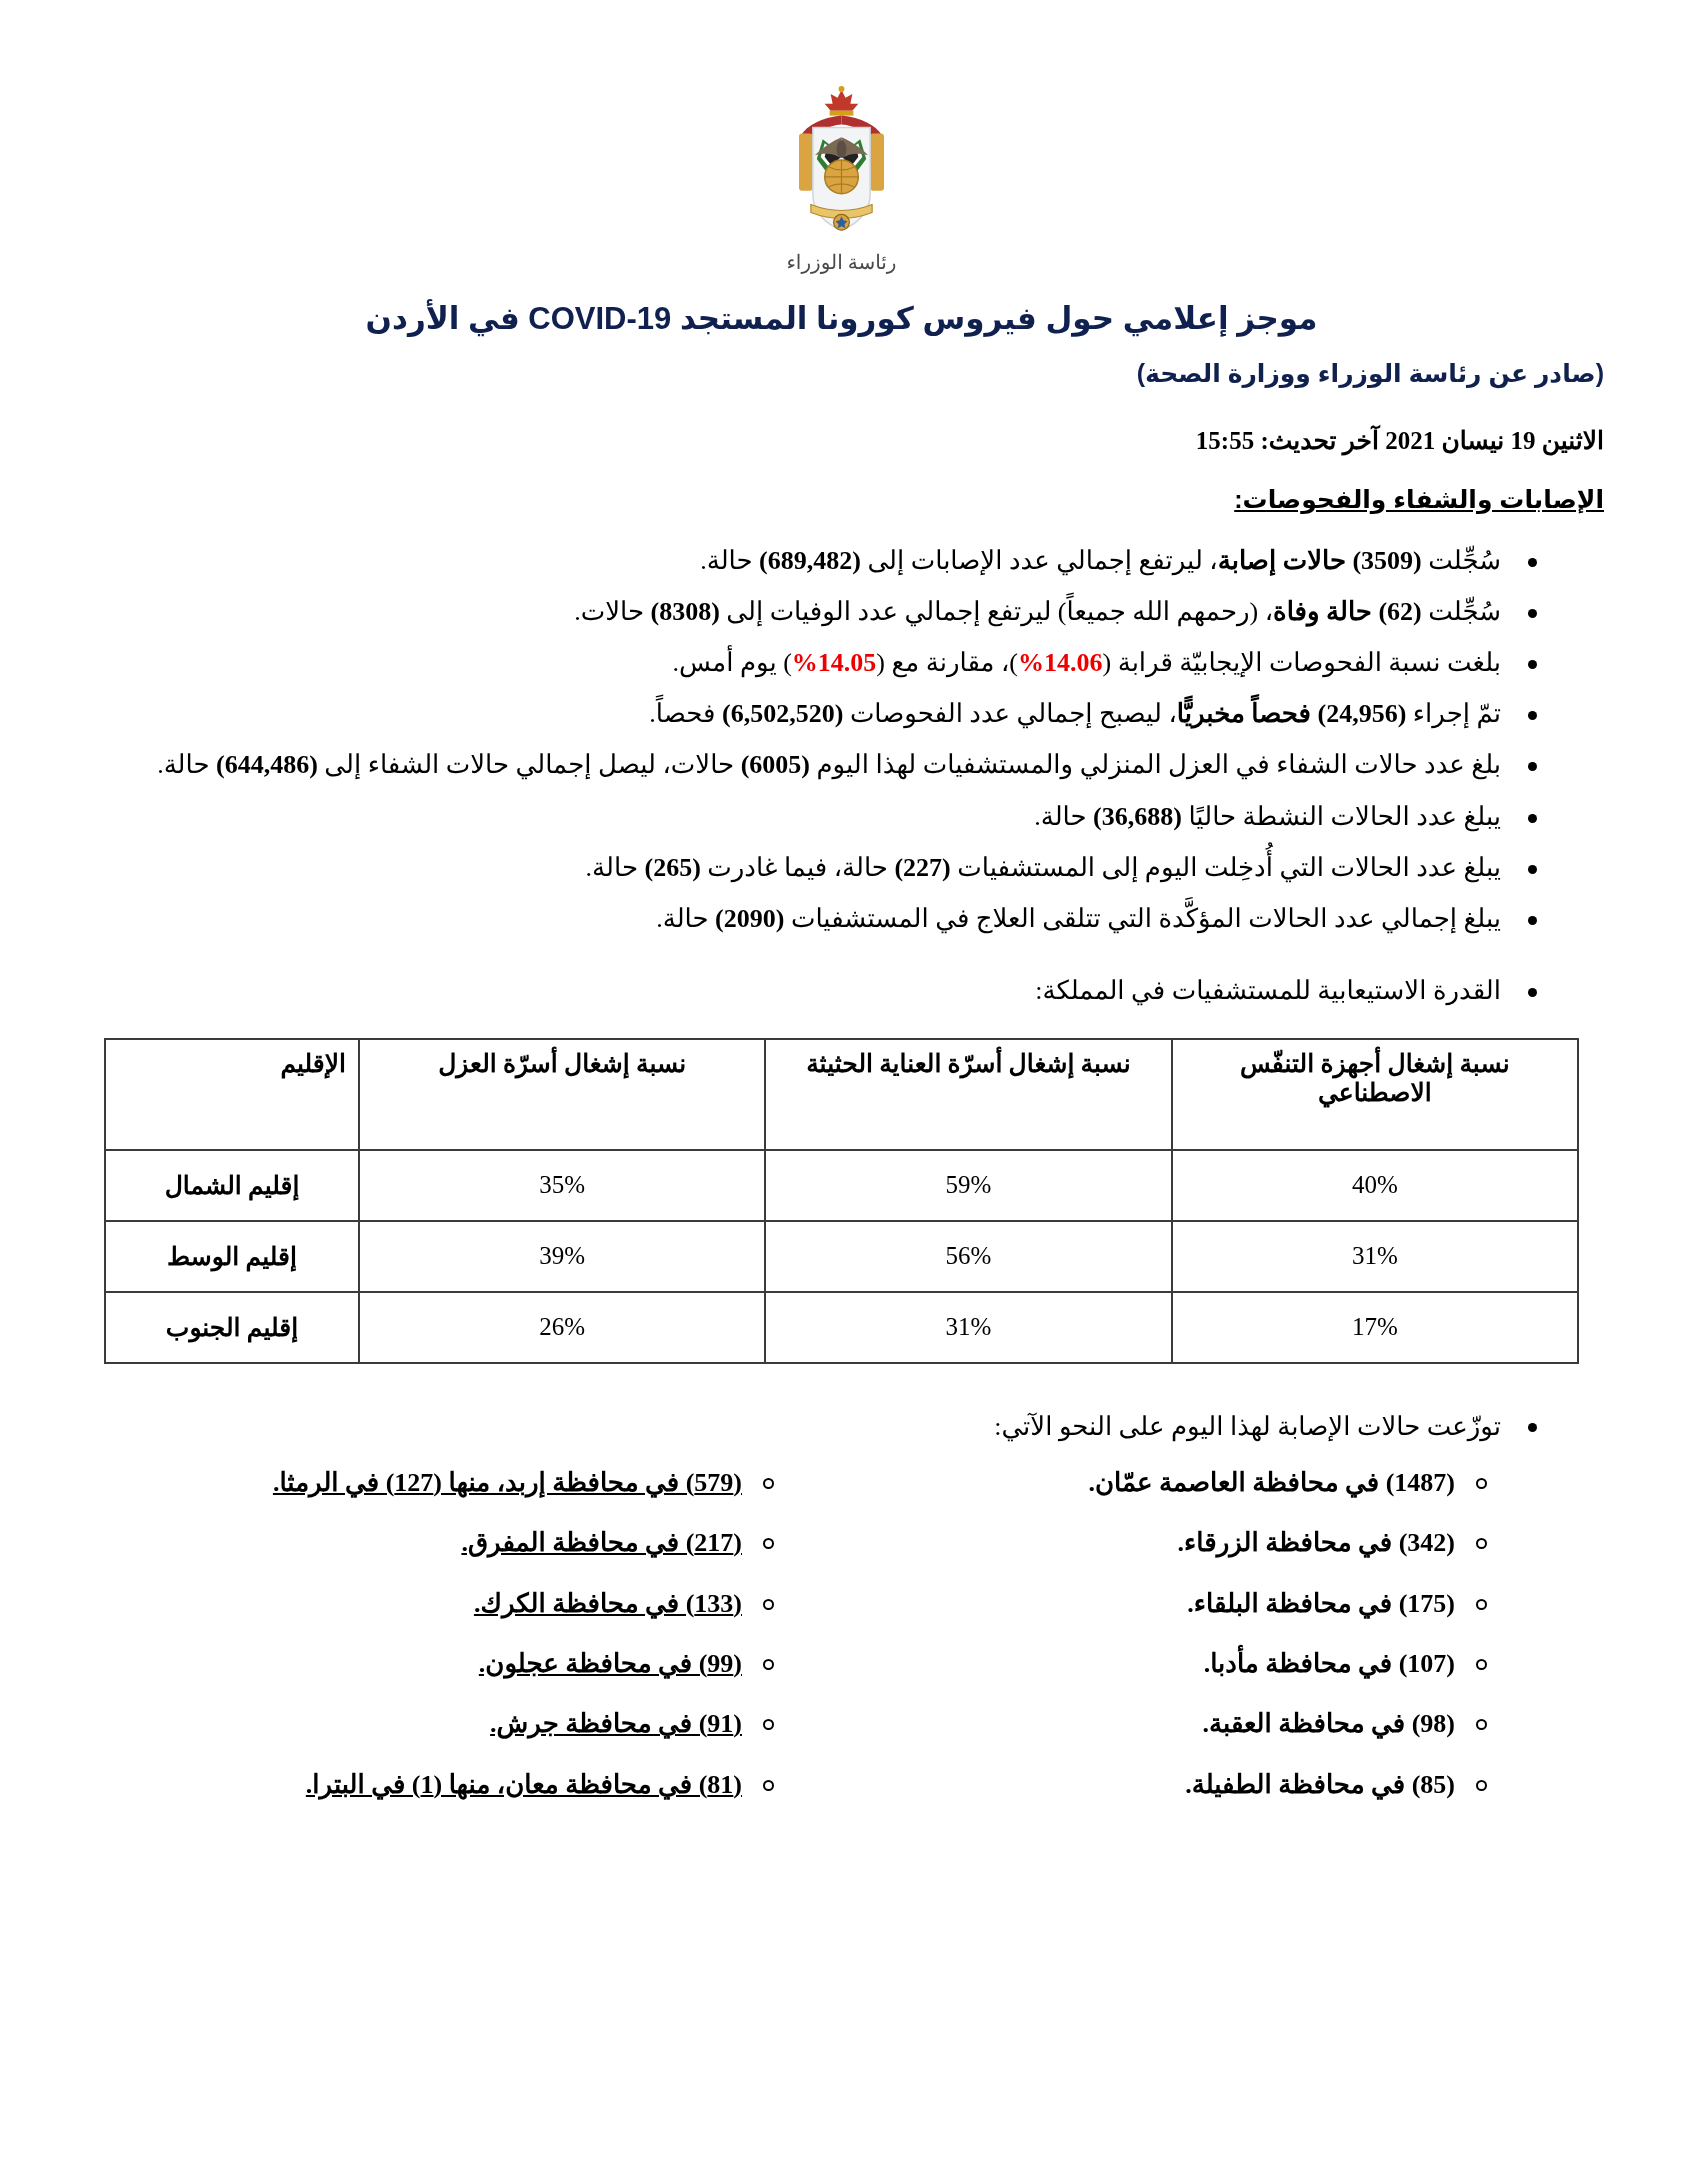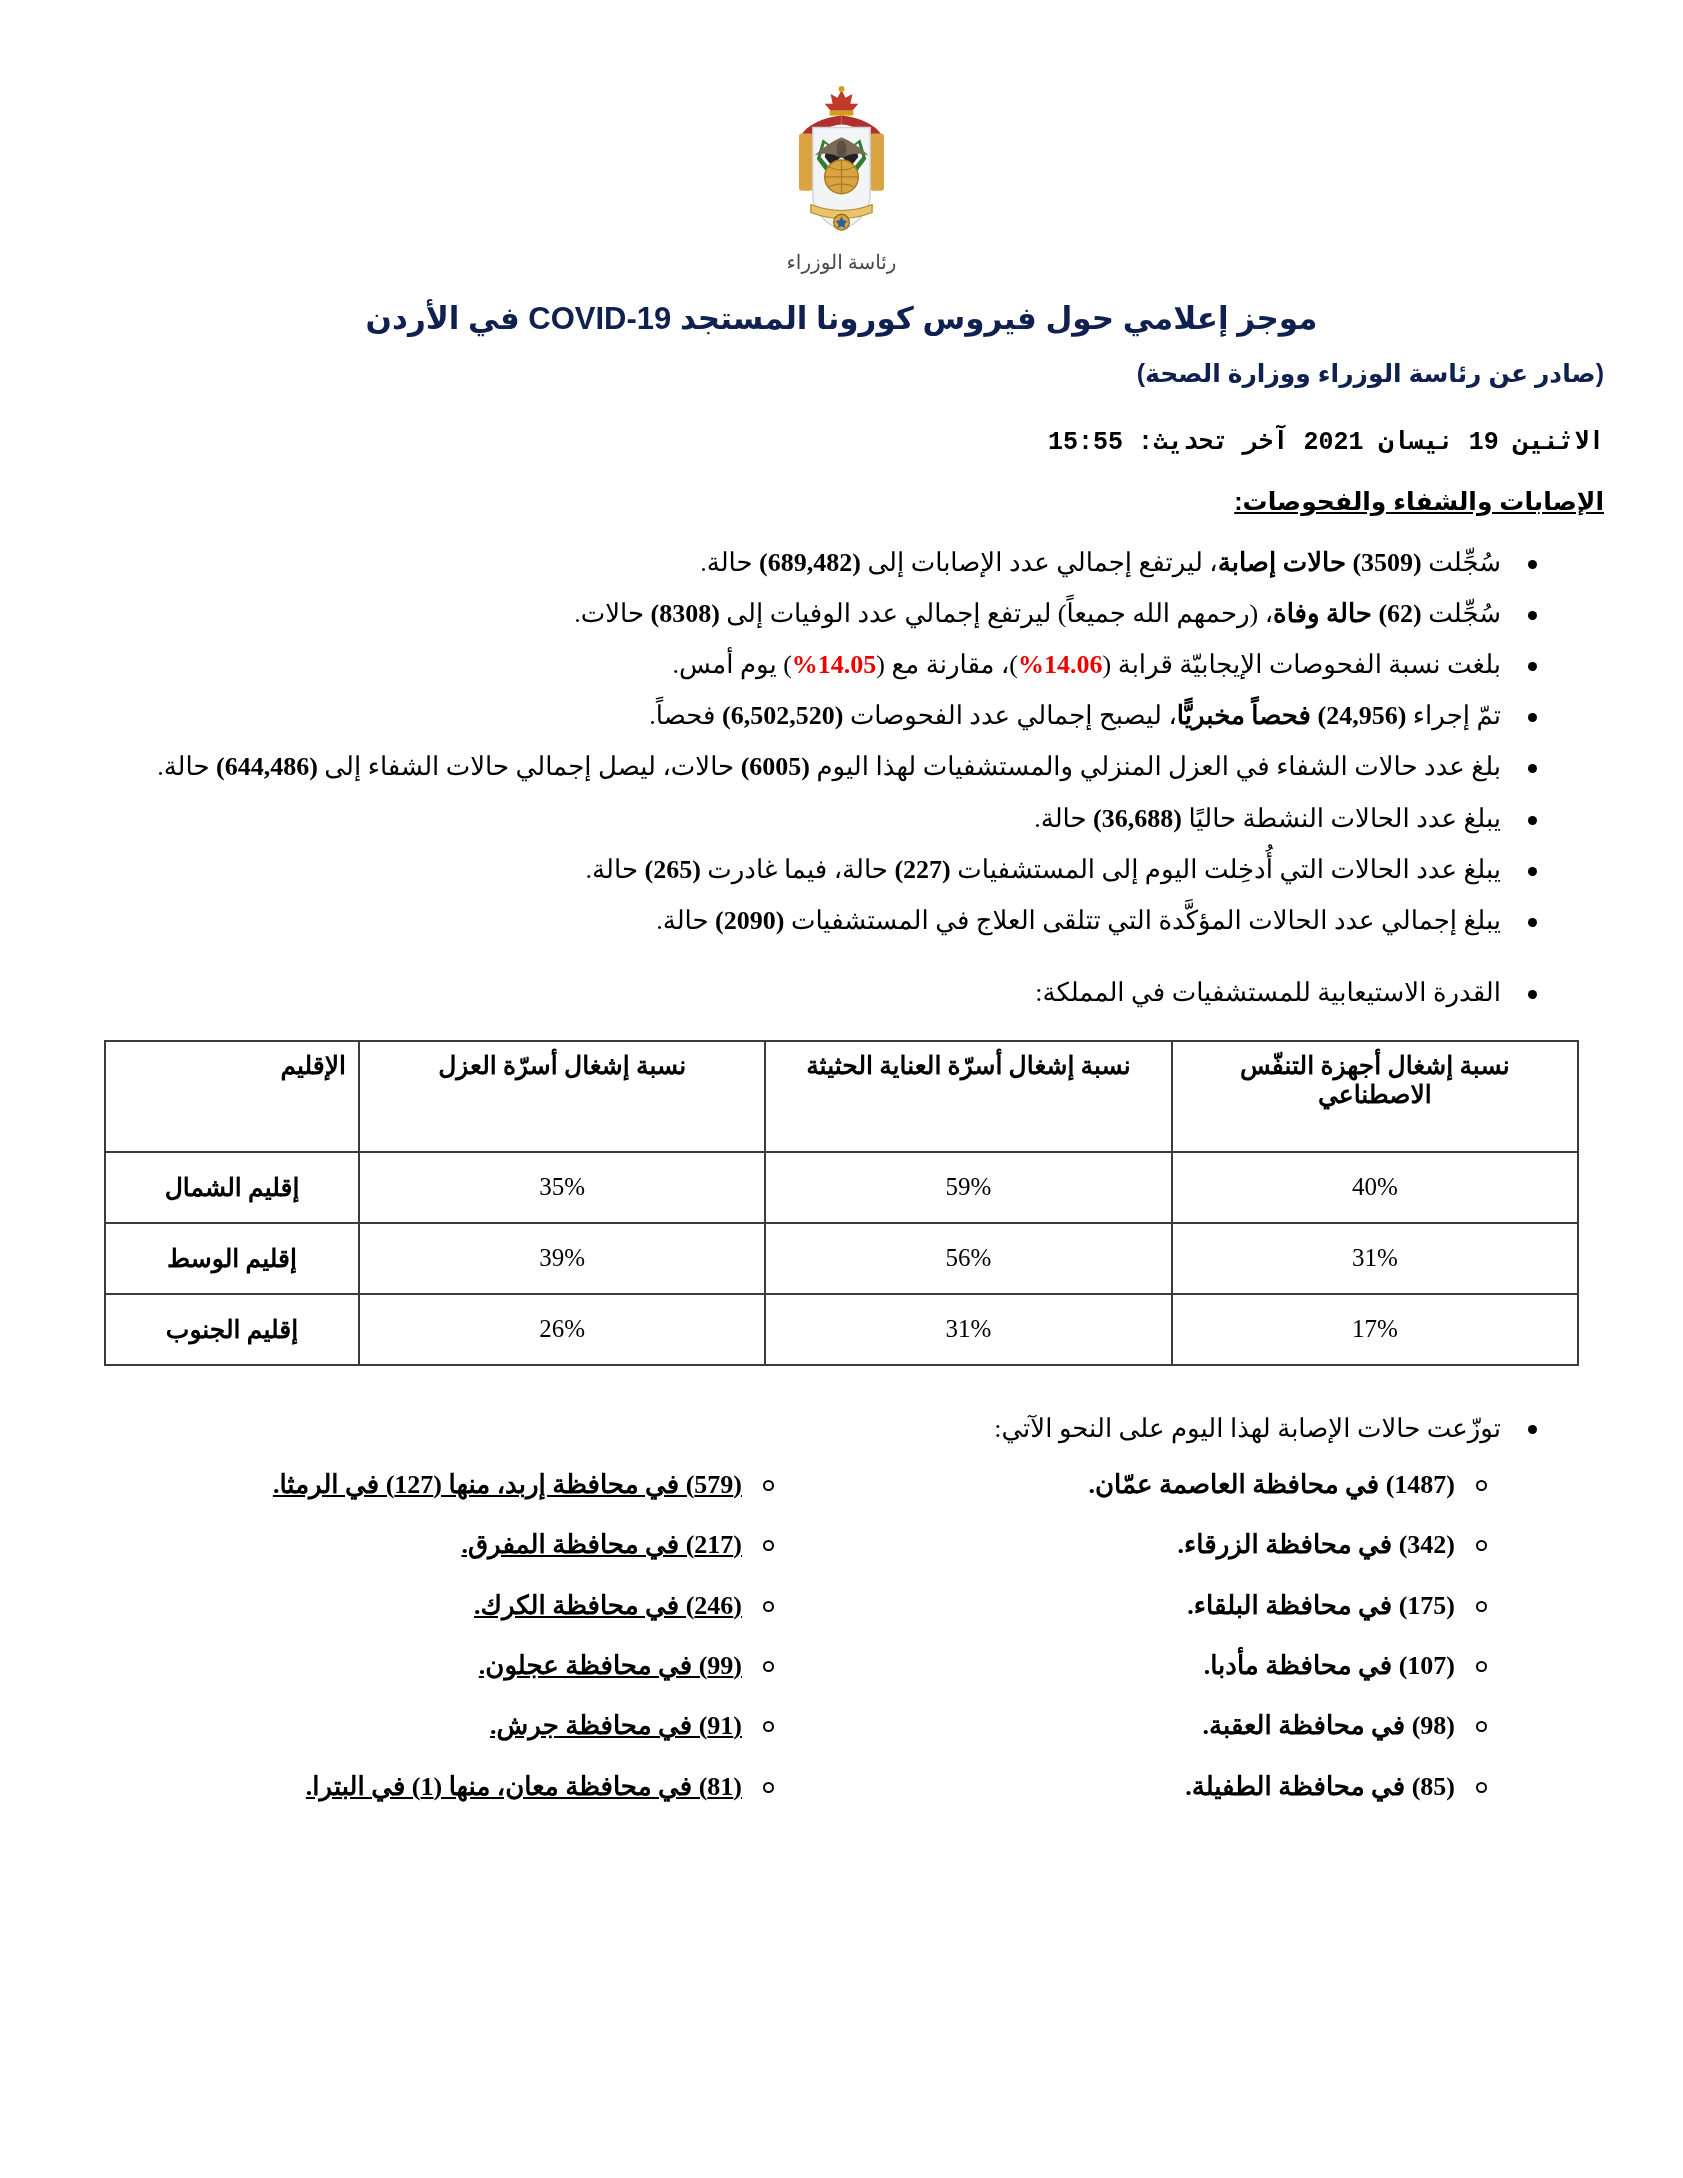--- a/index.html
+++ b/index.html
@@ -57,21 +57,21 @@
     text-align: right;
     font-family: "Liberation Sans", "DejaVu Sans", sans-serif;
     font-weight: bold;
     font-size: 25px;
     color: #10214f;
     margin: 22px 0 0 0;
     direction: rtl;
   }
   .doc-datetime {
     text-align: right;
-    font-family: Liberation Mono, monospace;
+    font-family: Liberation Serif, serif;
     font-weight: bold;
     font-size: 25px;
     color: #000000;
     margin: 38px 0 0 0;
     direction: rtl;
   }
   .section-heading {
     text-align: right;
     font-family: "Liberation Sans", "DejaVu Sans", sans-serif;
     font-weight: bold;
@@ -321,21 +321,21 @@
           <li>(175) في محافظة البلقاء.</li>
           <li>(107) في محافظة مأدبا.</li>
           <li>(98) في محافظة العقبة.</li>
           <li>(85) في محافظة الطفيلة.</li>
         </ul>
     </div>
     <div class="dist-col col-left">
       <ul class="dist-list" id="dist-left">
           <li>(579) في محافظة إربد، منها (127) في الرمثا.</li>
           <li>(217) في محافظة المفرق.</li>
-          <li>(246) في محافظة الكرك.</li>
+          <li>(133) في محافظة الكرك.</li>
           <li>(99) في محافظة عجلون.</li>
           <li>(91) في محافظة جرش.</li>
           <li>(81) في محافظة معان، منها (1) في البترا.</li>
         </ul>
     </div>
   </div>
 
 </div>
 
 

